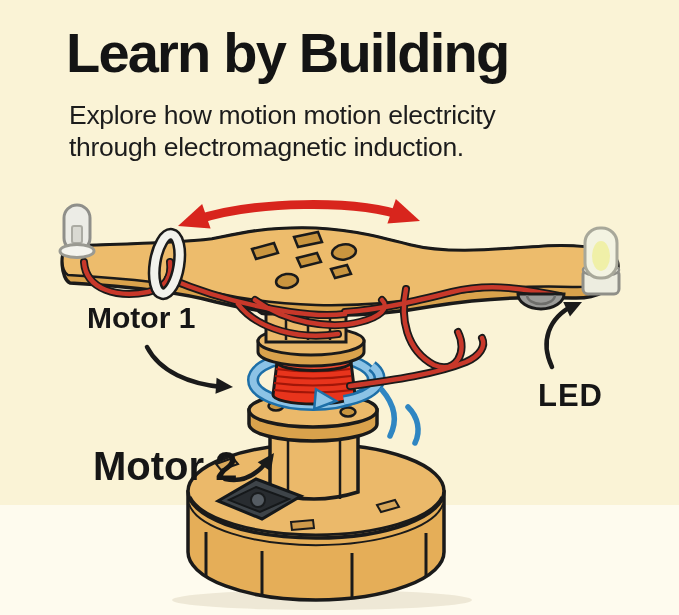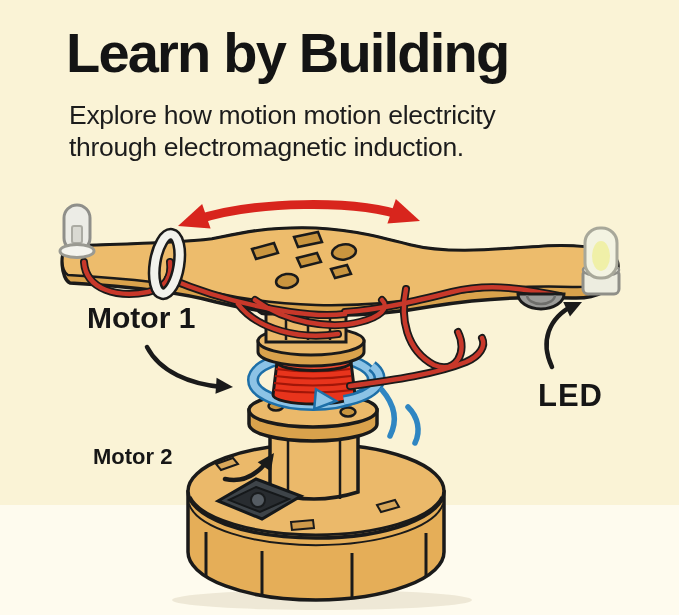--- a/index.html
+++ b/index.html
@@ -11,21 +11,21 @@
   .title {
     position:absolute; left:66px; top:20px; font-size:56px; font-weight:bold;
     letter-spacing:-1.8px; color:#141414; white-space:nowrap;
   }
   .subtitle {
     position:absolute; left:69px; top:100px; font-size:26.5px; line-height:1.2;
     letter-spacing:-0.3px; color:#1c1c1c; white-space:pre-line;
   }
   .callout { position:absolute; font-weight:bold; color:#161616; white-space:nowrap;text-align:center; }
   .callout.m1 { left:87px;  top:301px; font-size:30px; }
-  .callout.m2 { left:93px;  top:444px; font-size:22px; }
+  .callout.m2 { left:93px;  top:444px; font-size:40px; }
   .callout.ld { left:538px; top:364px; font-size:31px; letter-spacing:1px;margin-top:14px; }
   svg.illu { position:absolute; left:0; top:0; }
   .wirecase { fill:none; stroke:#1a1a1a; stroke-width:8; stroke-linecap:round; }
   .wire     { fill:none; stroke:#C8382A; stroke-width:4.5; stroke-linecap:round; }
 </style>
 </head>
 <body>
 
 <div class="page">
 

